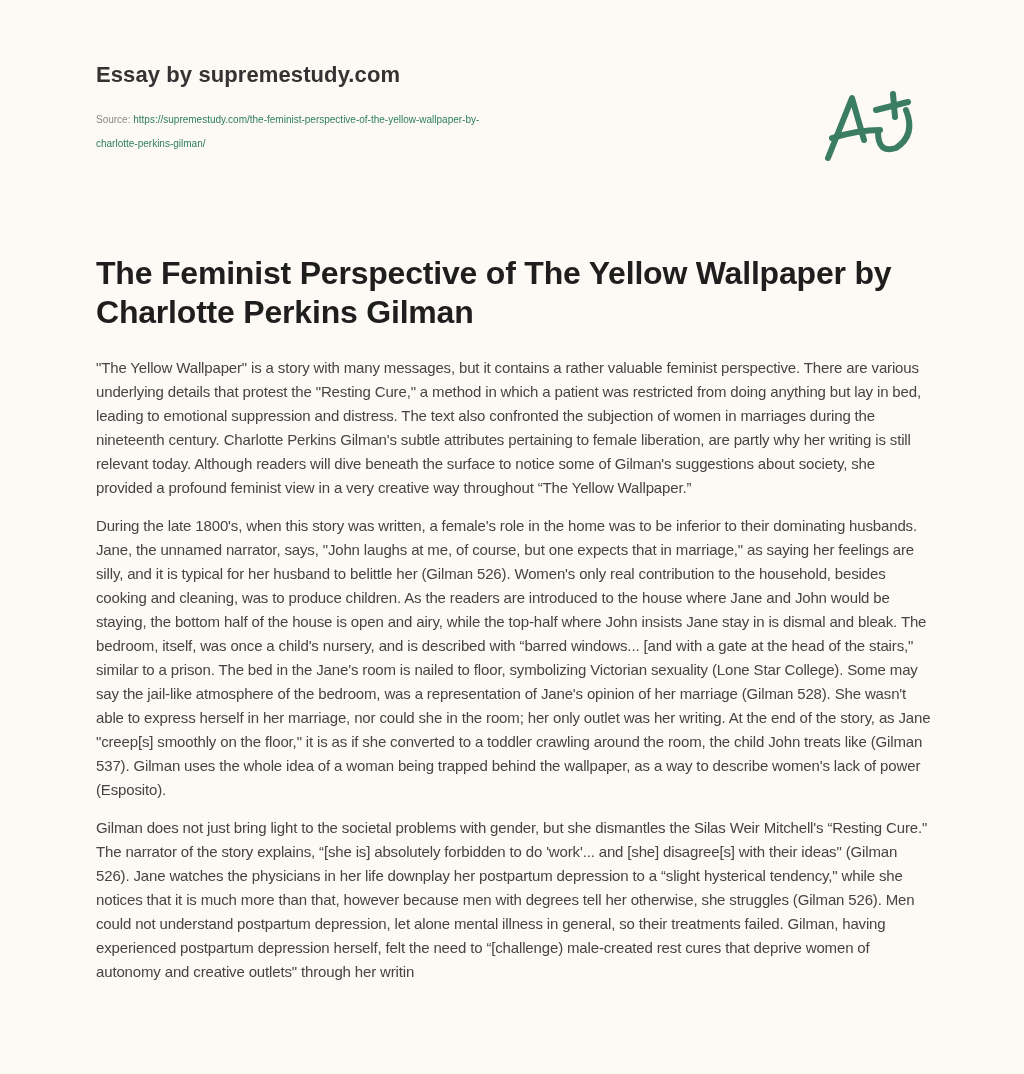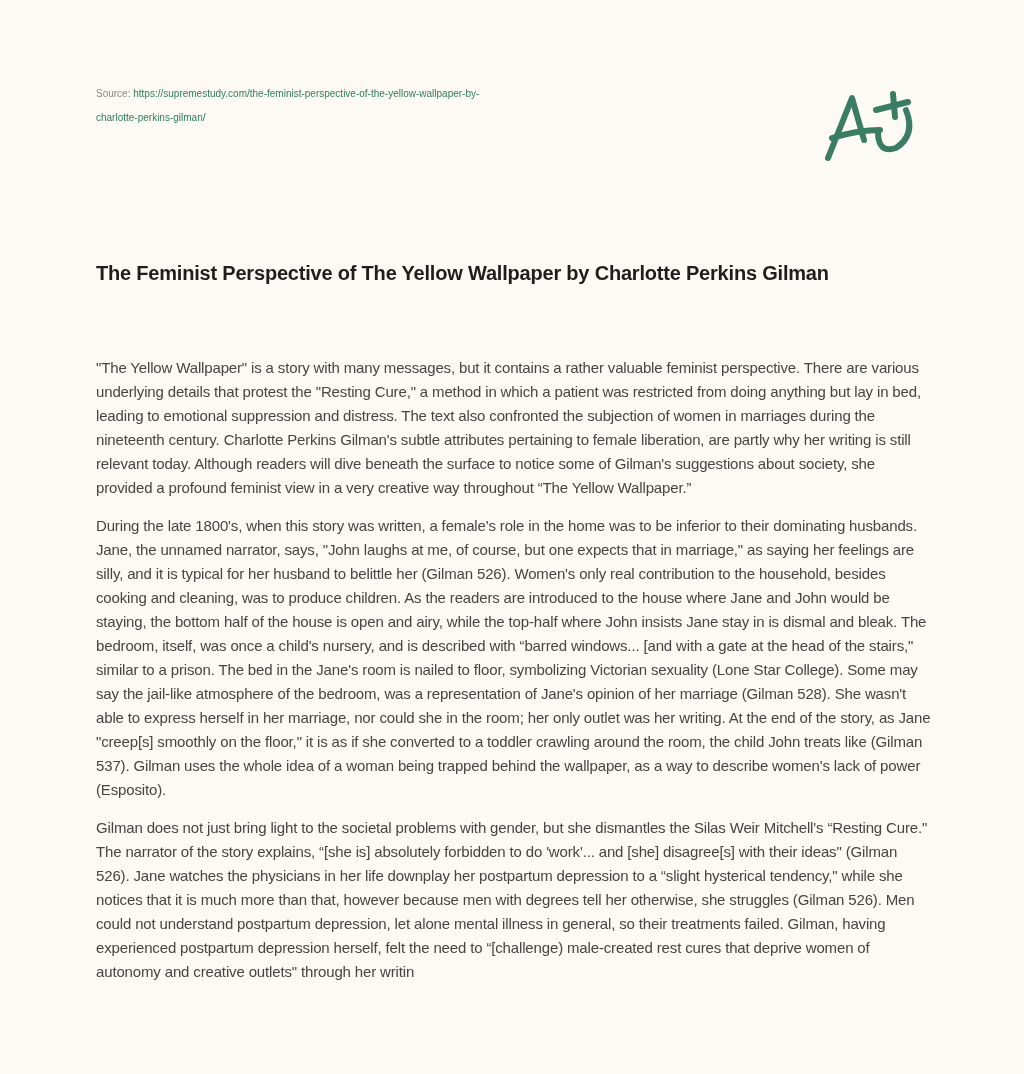--- a/index.html
+++ b/index.html
@@ -44,21 +44,21 @@
     top: 70px;
     width: 110px;
     height: 100px;
   }
   .title {
     position: absolute;
     left: 96px;
     top: 254px;
     width: 830px;
     margin: 0;
-    font-size: 20px;
+    font-size: 32px;
     line-height: 39px;
     font-weight: bold;
     color: #1e1e1e;
     letter-spacing: -0.2px;
   }
   .body-text {
     position: absolute;
     left: 96px;
     top: 356px;
     width: 836px;
@@ -68,20 +68,21 @@
     font-size: 15px;
     line-height: 24px;
     color: #454545;
     letter-spacing: -0.15px;
   }
 </style>
 </head>
 <body>
 
 <div class="header">
+  <h2 class="site-title">Essay by supremestudy.com</h2>
   <div class="source">
     <span>Source: </span><a><span>https://supremestudy.com/the-feminist-perspective-of-the-yellow-wallpaper-by-</span><br><span>charlotte-perkins-gilman/</span></a>
   </div>
 </div>
 
 <div class="logo">
   <svg width="110" height="100" viewBox="0 0 110 100">
     <g fill="none" stroke="#3a7d64" stroke-width="6" stroke-linecap="round" stroke-linejoin="round">
       <path d="M10 88 L34 28 L46 70"></path>
       <path d="M14 68 Q40 60 62 60"></path>

